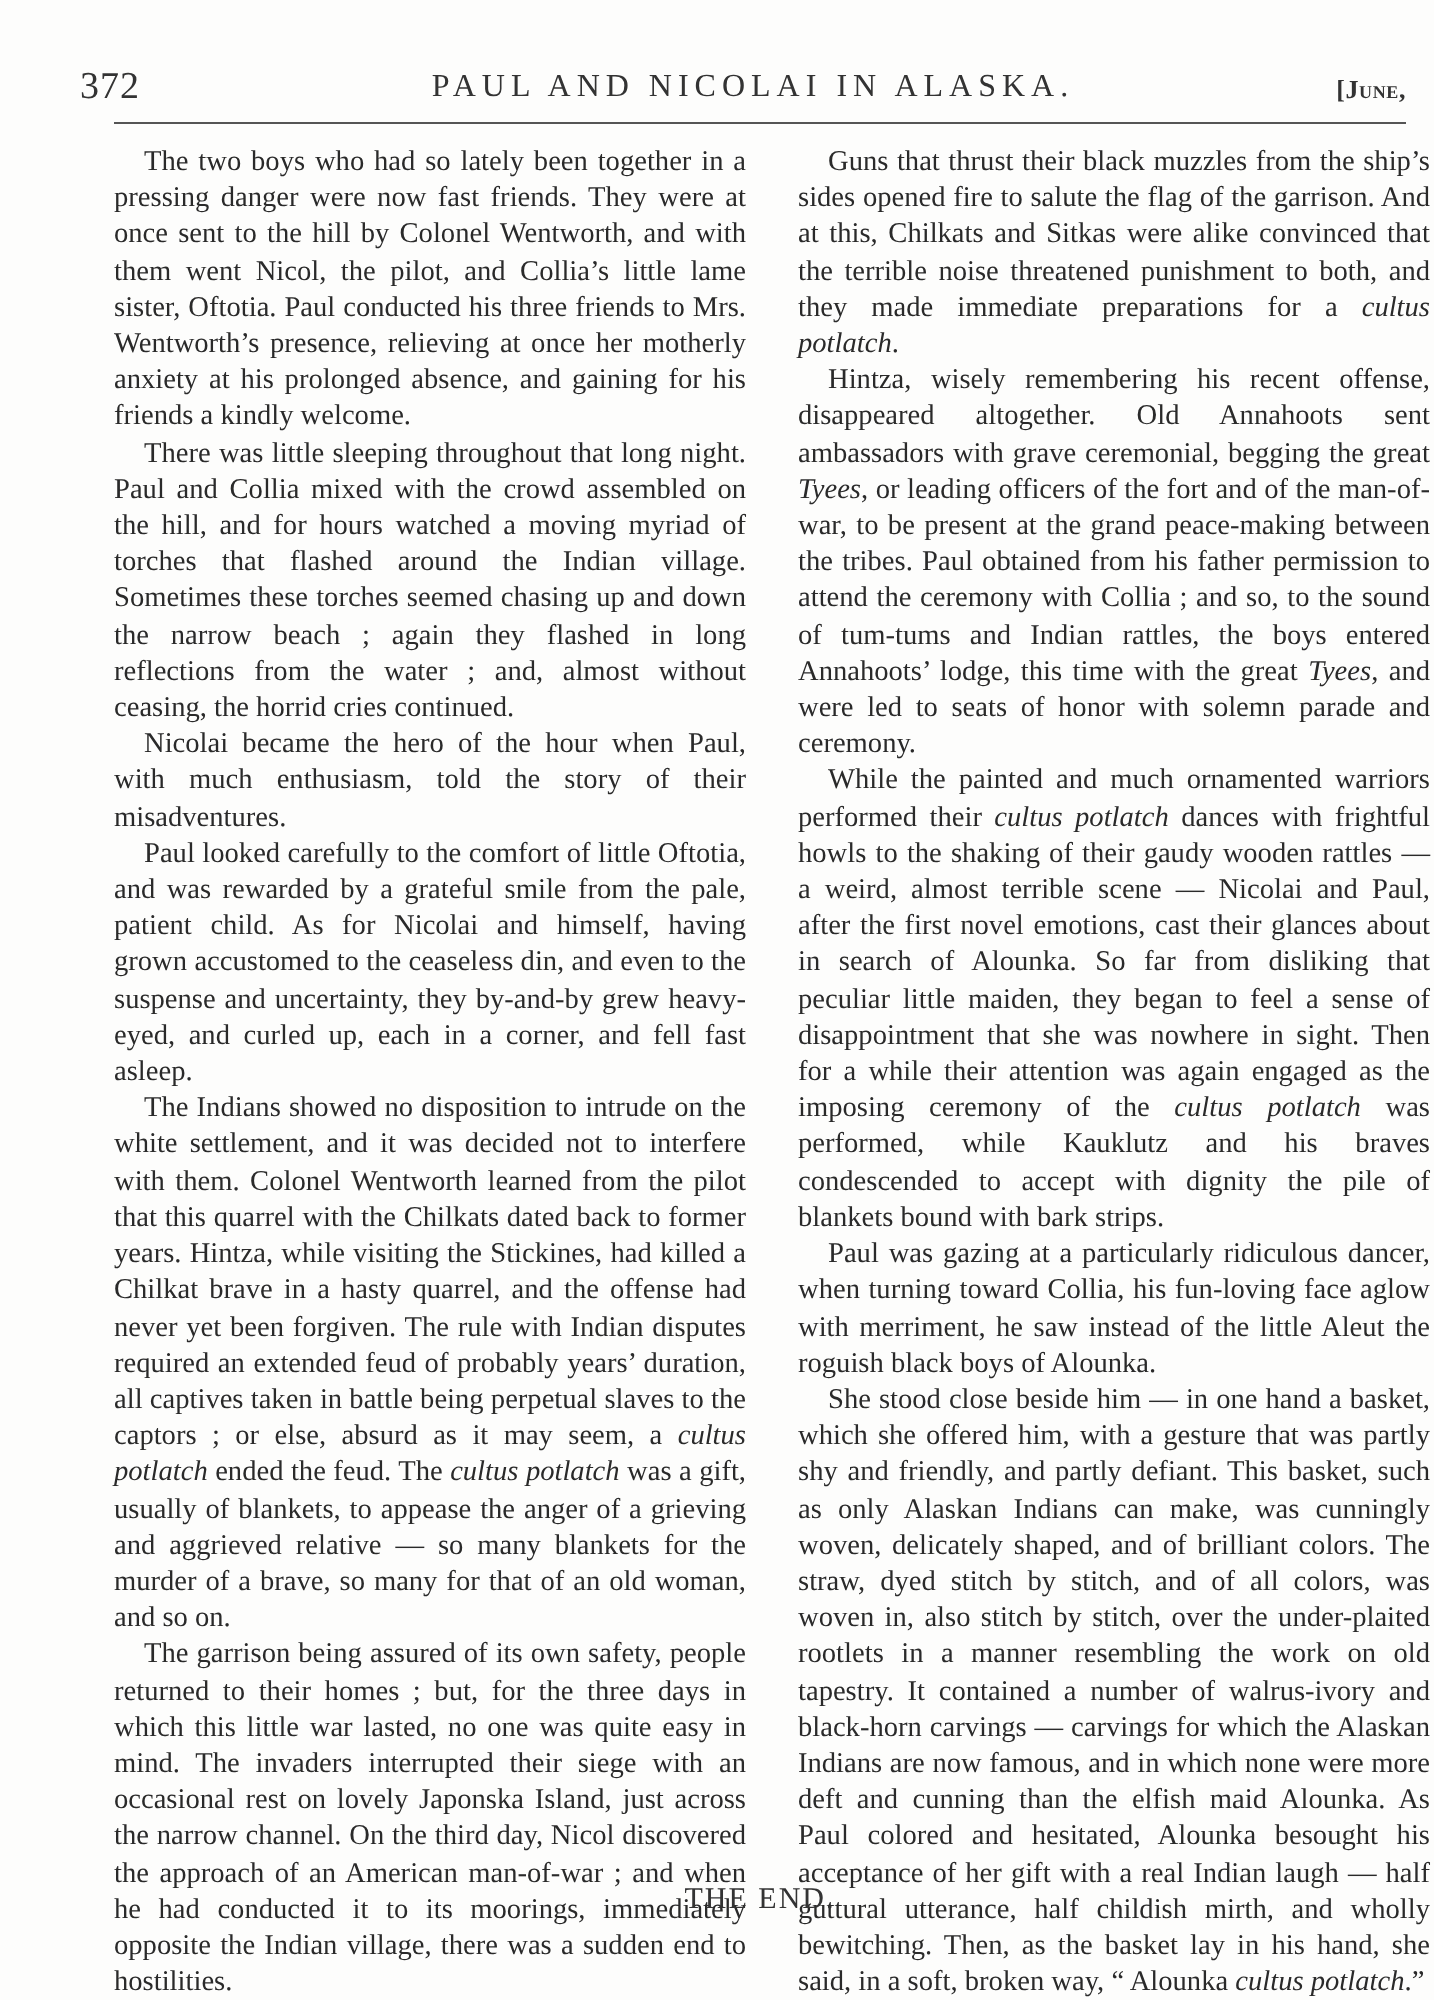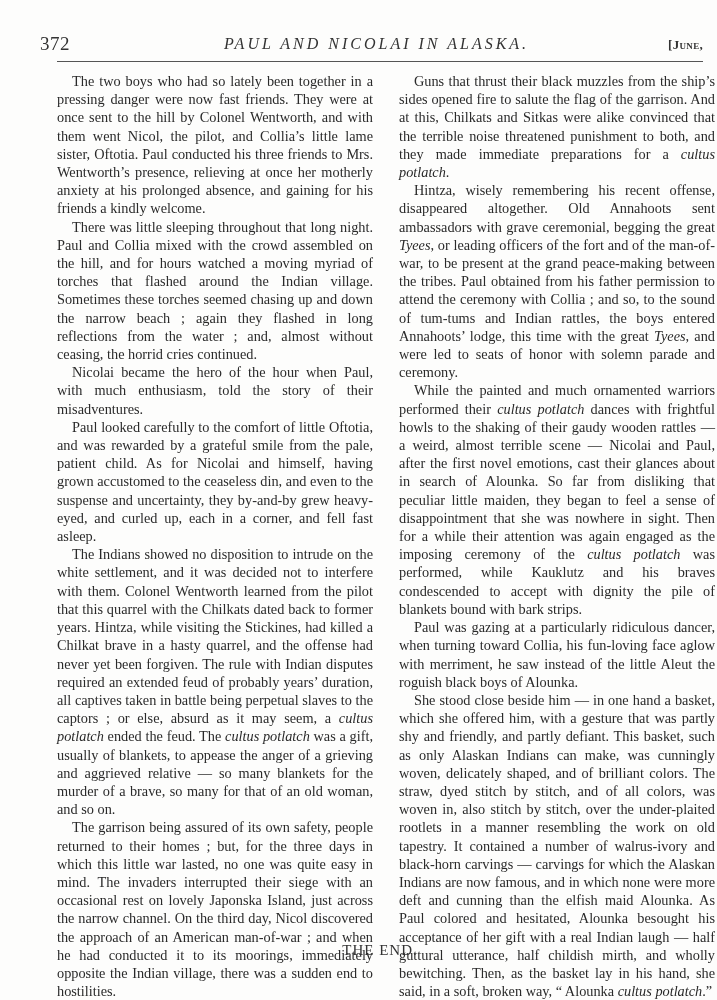--- a/index.html
+++ b/index.html
@@ -2,21 +2,21 @@
 <html><head>
 <meta charset="utf-8">
 <style>
   html, body { margin: 0; padding: 0; background: #ffffff; }
   body { width: 717px; height: 1000px; position: relative; overflow: hidden;
          font-family: "Liberation Serif", "DejaVu Serif", serif; color: #2a2a2a; }
   .page { position: absolute; left: 0; top: 0; width: 717px; height: 1000px; background: #fdfdfc; }
   .header { position: absolute; left: 40px; top: 30px; width: 663px; height: 30px; }
   .pagenum { position: absolute; left: 0; top: 3px; font-size: 19px; letter-spacing: 0.5px; color: #333; }
   .running-title { position: absolute; left: 0; right: 0; top: 5px; text-align: center;
-                   font-size: 16px; letter-spacing: 3px; color: #333; padding-left: 10px; font-style: italic; }
+                   font-size: 16px; letter-spacing: 3px; color: #333; padding-left: 10px; }
   .month { position: absolute; right: 0; top: 7px; font-size: 13px; color: #333; font-variant: small-caps; font-weight: bold; letter-spacing: 0.3px; }
   .rule { position: absolute; left: 57px; top: 61px; width: 646px; height: 1px; background: #555; }
   .col { position: absolute; top: 72px; width: 316px; font-size: 14.3px; line-height: 18.2px; text-align: justify; hyphens: none; }
   .col.left { left: 57px; }
   .col.right { left: 399px; }
   .col p { margin: 0; text-indent: 15px; }
   .col p i { font-style: italic; }
   .the-end { position: absolute; top: 942px; left: 57px; width: 646px; text-align: center;
              font-size: 15px; font-weight: normal; letter-spacing: 1px; color: #333; }
 </style>

